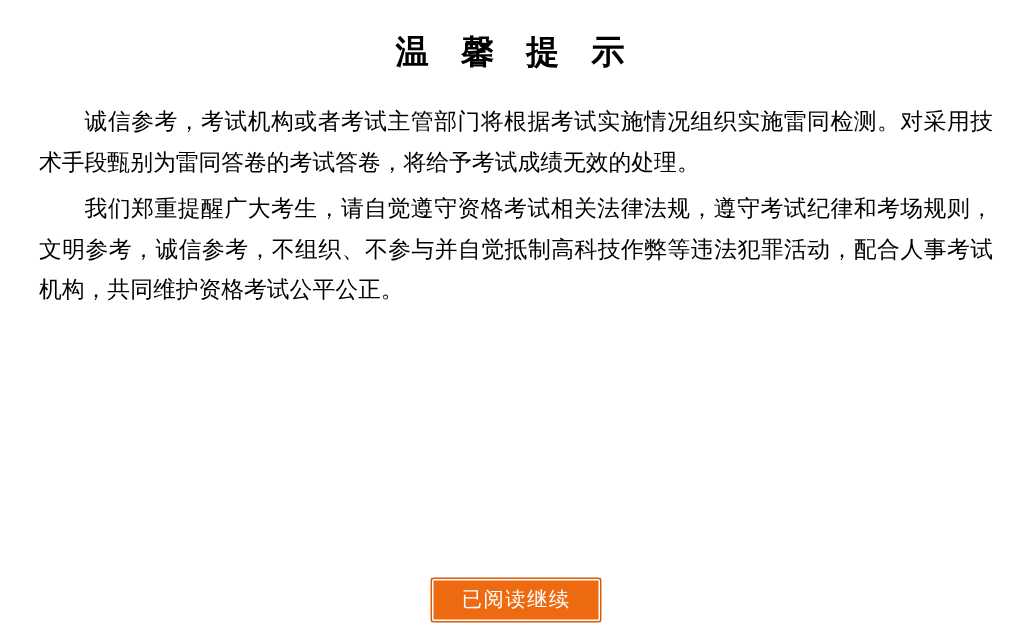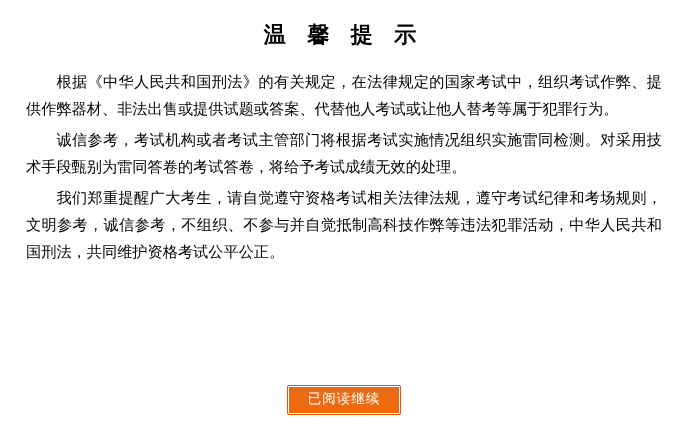--- a/index.html
+++ b/index.html
@@ -47,40 +47,39 @@
     left: 0;
     right: 0;
     bottom: 12px;
     text-align: center;
   }
   .continue-btn {
     display: inline-block;
     background: #ee6a11;
     color: #ffffff;
     font-size: 13.5px;
-    font-family: Liberation Mono, monospace;
+    font-family: Liberation Serif, serif;
     padding: 7px 20px 8px 20px;
     border: 1px solid #d85c08;
     border-radius: 2px;
     cursor: pointer;
     letter-spacing: 1px;
     line-height: 1;
     box-shadow: 0 0 0 1px #ffffff inset;
   }
 </style>
 </head>
 <body>
 
 <div class="page">
 
   <div class="title">温 馨 提 示</div>
 
   <div class="content">
-    <p class="para">根据《中华人民共和国刑法》的有关规定，在法律规定的国家考试中，组织考试作弊、提供作弊器材、非法出售或提供试题或答案、代替他人考试或让他人替考等属于犯罪行为。</p>
     <p class="para">诚信参考，考试机构或者考试主管部门将根据考试实施情况组织实施雷同检测。对采用技术手段甄别为雷同答卷的考试答卷，将给予考试成绩无效的处理。</p>
-    <p class="para">我们郑重提醒广大考生，请自觉遵守资格考试相关法律法规，遵守考试纪律和考场规则，文明参考，诚信参考，不组织、不参与并自觉抵制高科技作弊等违法犯罪活动，中华人民共和国刑法，共同维护资格考试公平公正。</p>
+    <p class="para">我们郑重提醒广大考生，请自觉遵守资格考试相关法律法规，遵守考试纪律和考场规则，文明参考，诚信参考，不组织、不参与并自觉抵制高科技作弊等违法犯罪活动，配合人事考试机构，共同维护资格考试公平公正。</p>
   </div>
 
   <div class="footer">
     <button class="continue-btn">已阅读继续</button>
   </div>
 
 </div>
 
 </body></html>

